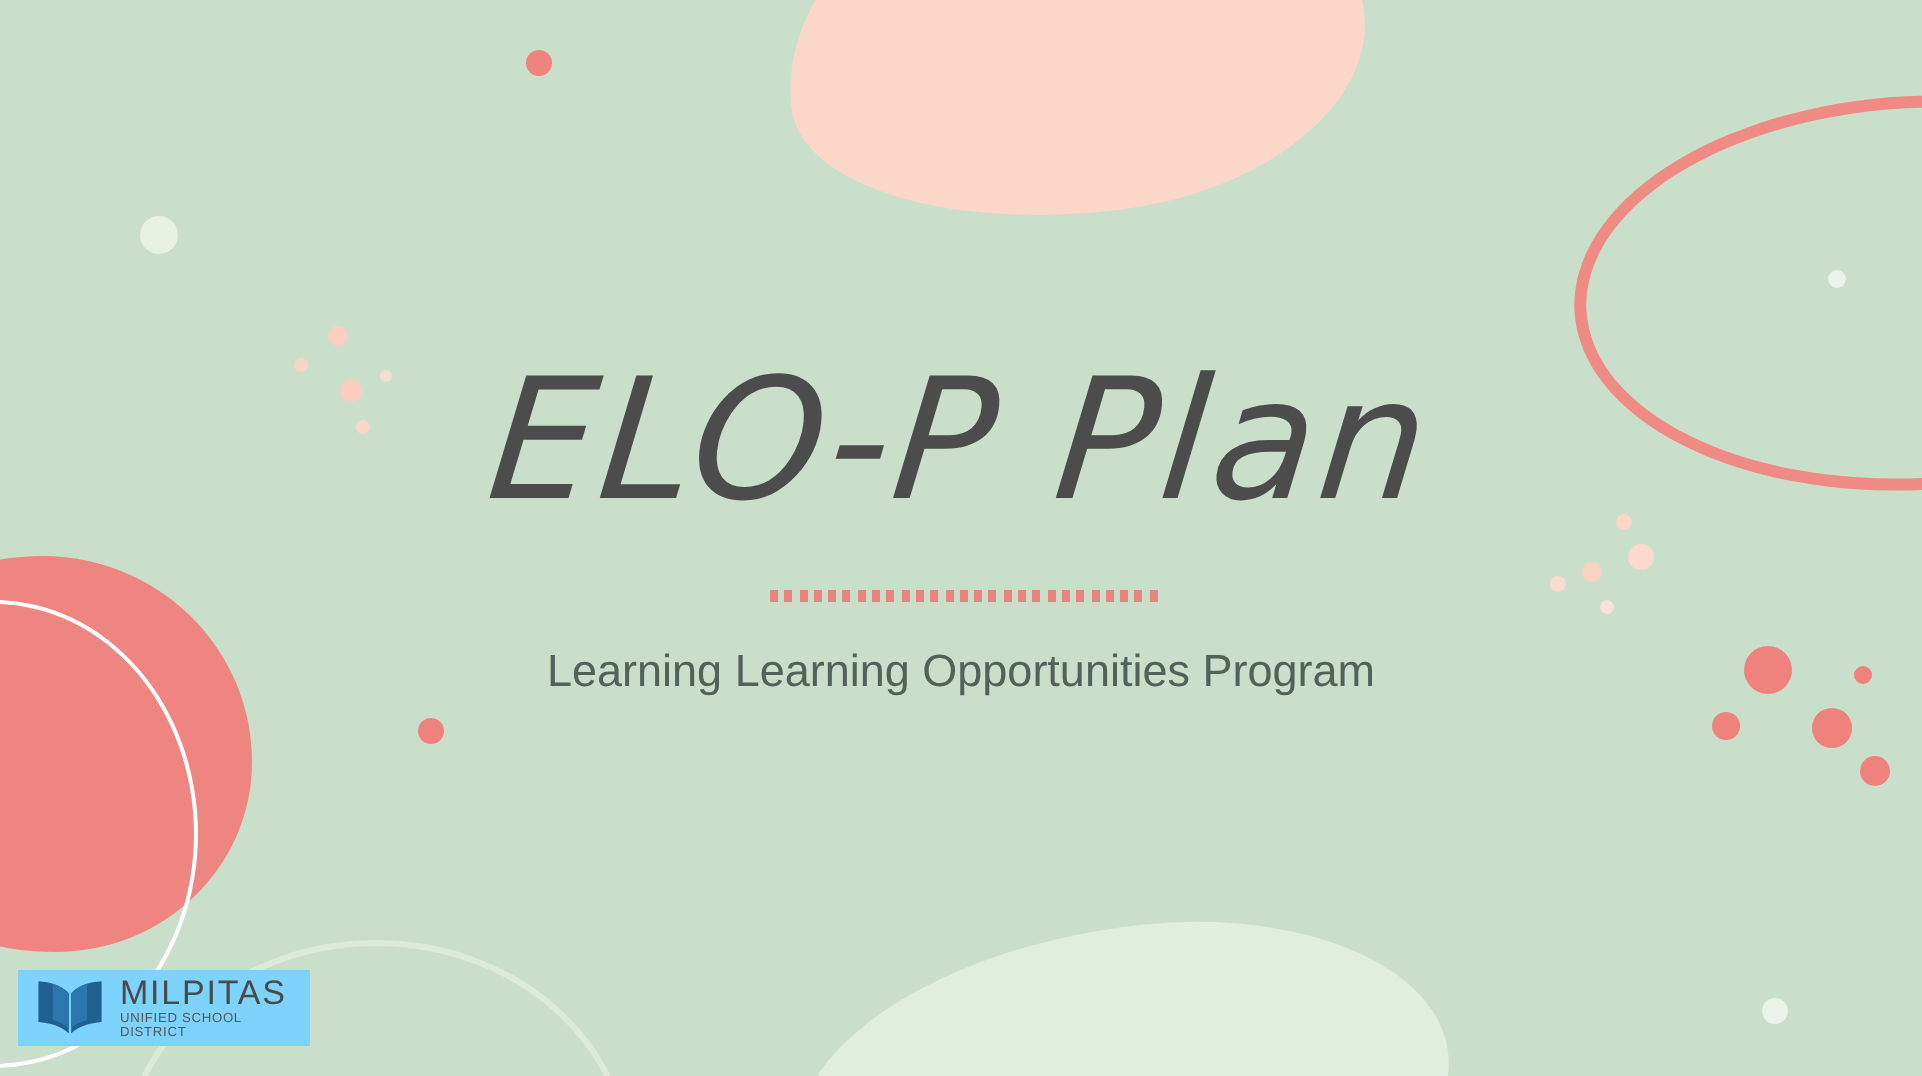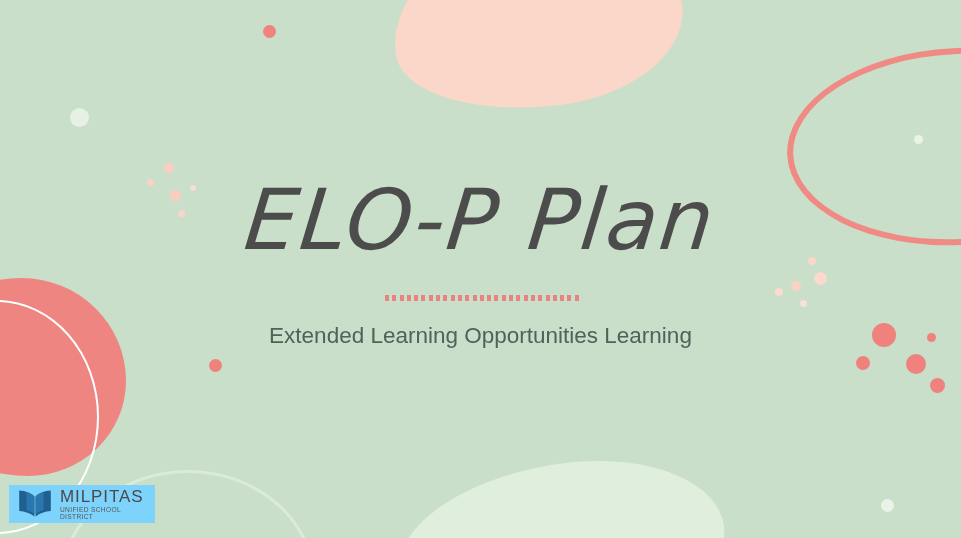--- a/index.html
+++ b/index.html
@@ -251,21 +251,21 @@
         <i></i>
         <i></i>
         <i></i>
         <i></i>
         <i></i>
         <i></i>
         <i></i>
       </div>
 
     <div class="subtitle">
-      <div>Extended Learning Opportunities Learning</div>
+      <div>Learning Learning Opportunities Program</div>
     </div>
   </div>
 
   <div class="logo-box">
     <span class="logo-book">
       <svg viewBox="0 0 36 28" width="36" height="28" aria-hidden="true">
         <path d="M17.4 6.6 C13.6 2.6 8.2 1.0 2.2 0.6 L2.2 21.0 C8.0 21.5 13.3 23.0 17.4 26.6 Z" fill="#1f6091"></path>
         <path d="M18.6 6.6 C22.4 2.6 27.8 1.0 33.8 0.6 L33.8 21.0 C28.0 21.5 22.7 23.0 18.6 26.6 Z" fill="#1f6091"></path>
         <path d="M17.4 6.6 C15.2 4.3 12.4 2.8 9.4 1.9 L9.4 20.0 C12.4 20.8 15.1 22.2 17.4 24.2 Z" fill="#2a76ad"></path>
         <path d="M18.6 6.6 C20.8 4.3 23.6 2.8 26.6 1.9 L26.6 20.0 C23.6 20.8 20.9 22.2 18.6 24.2 Z" fill="#2a76ad"></path>

